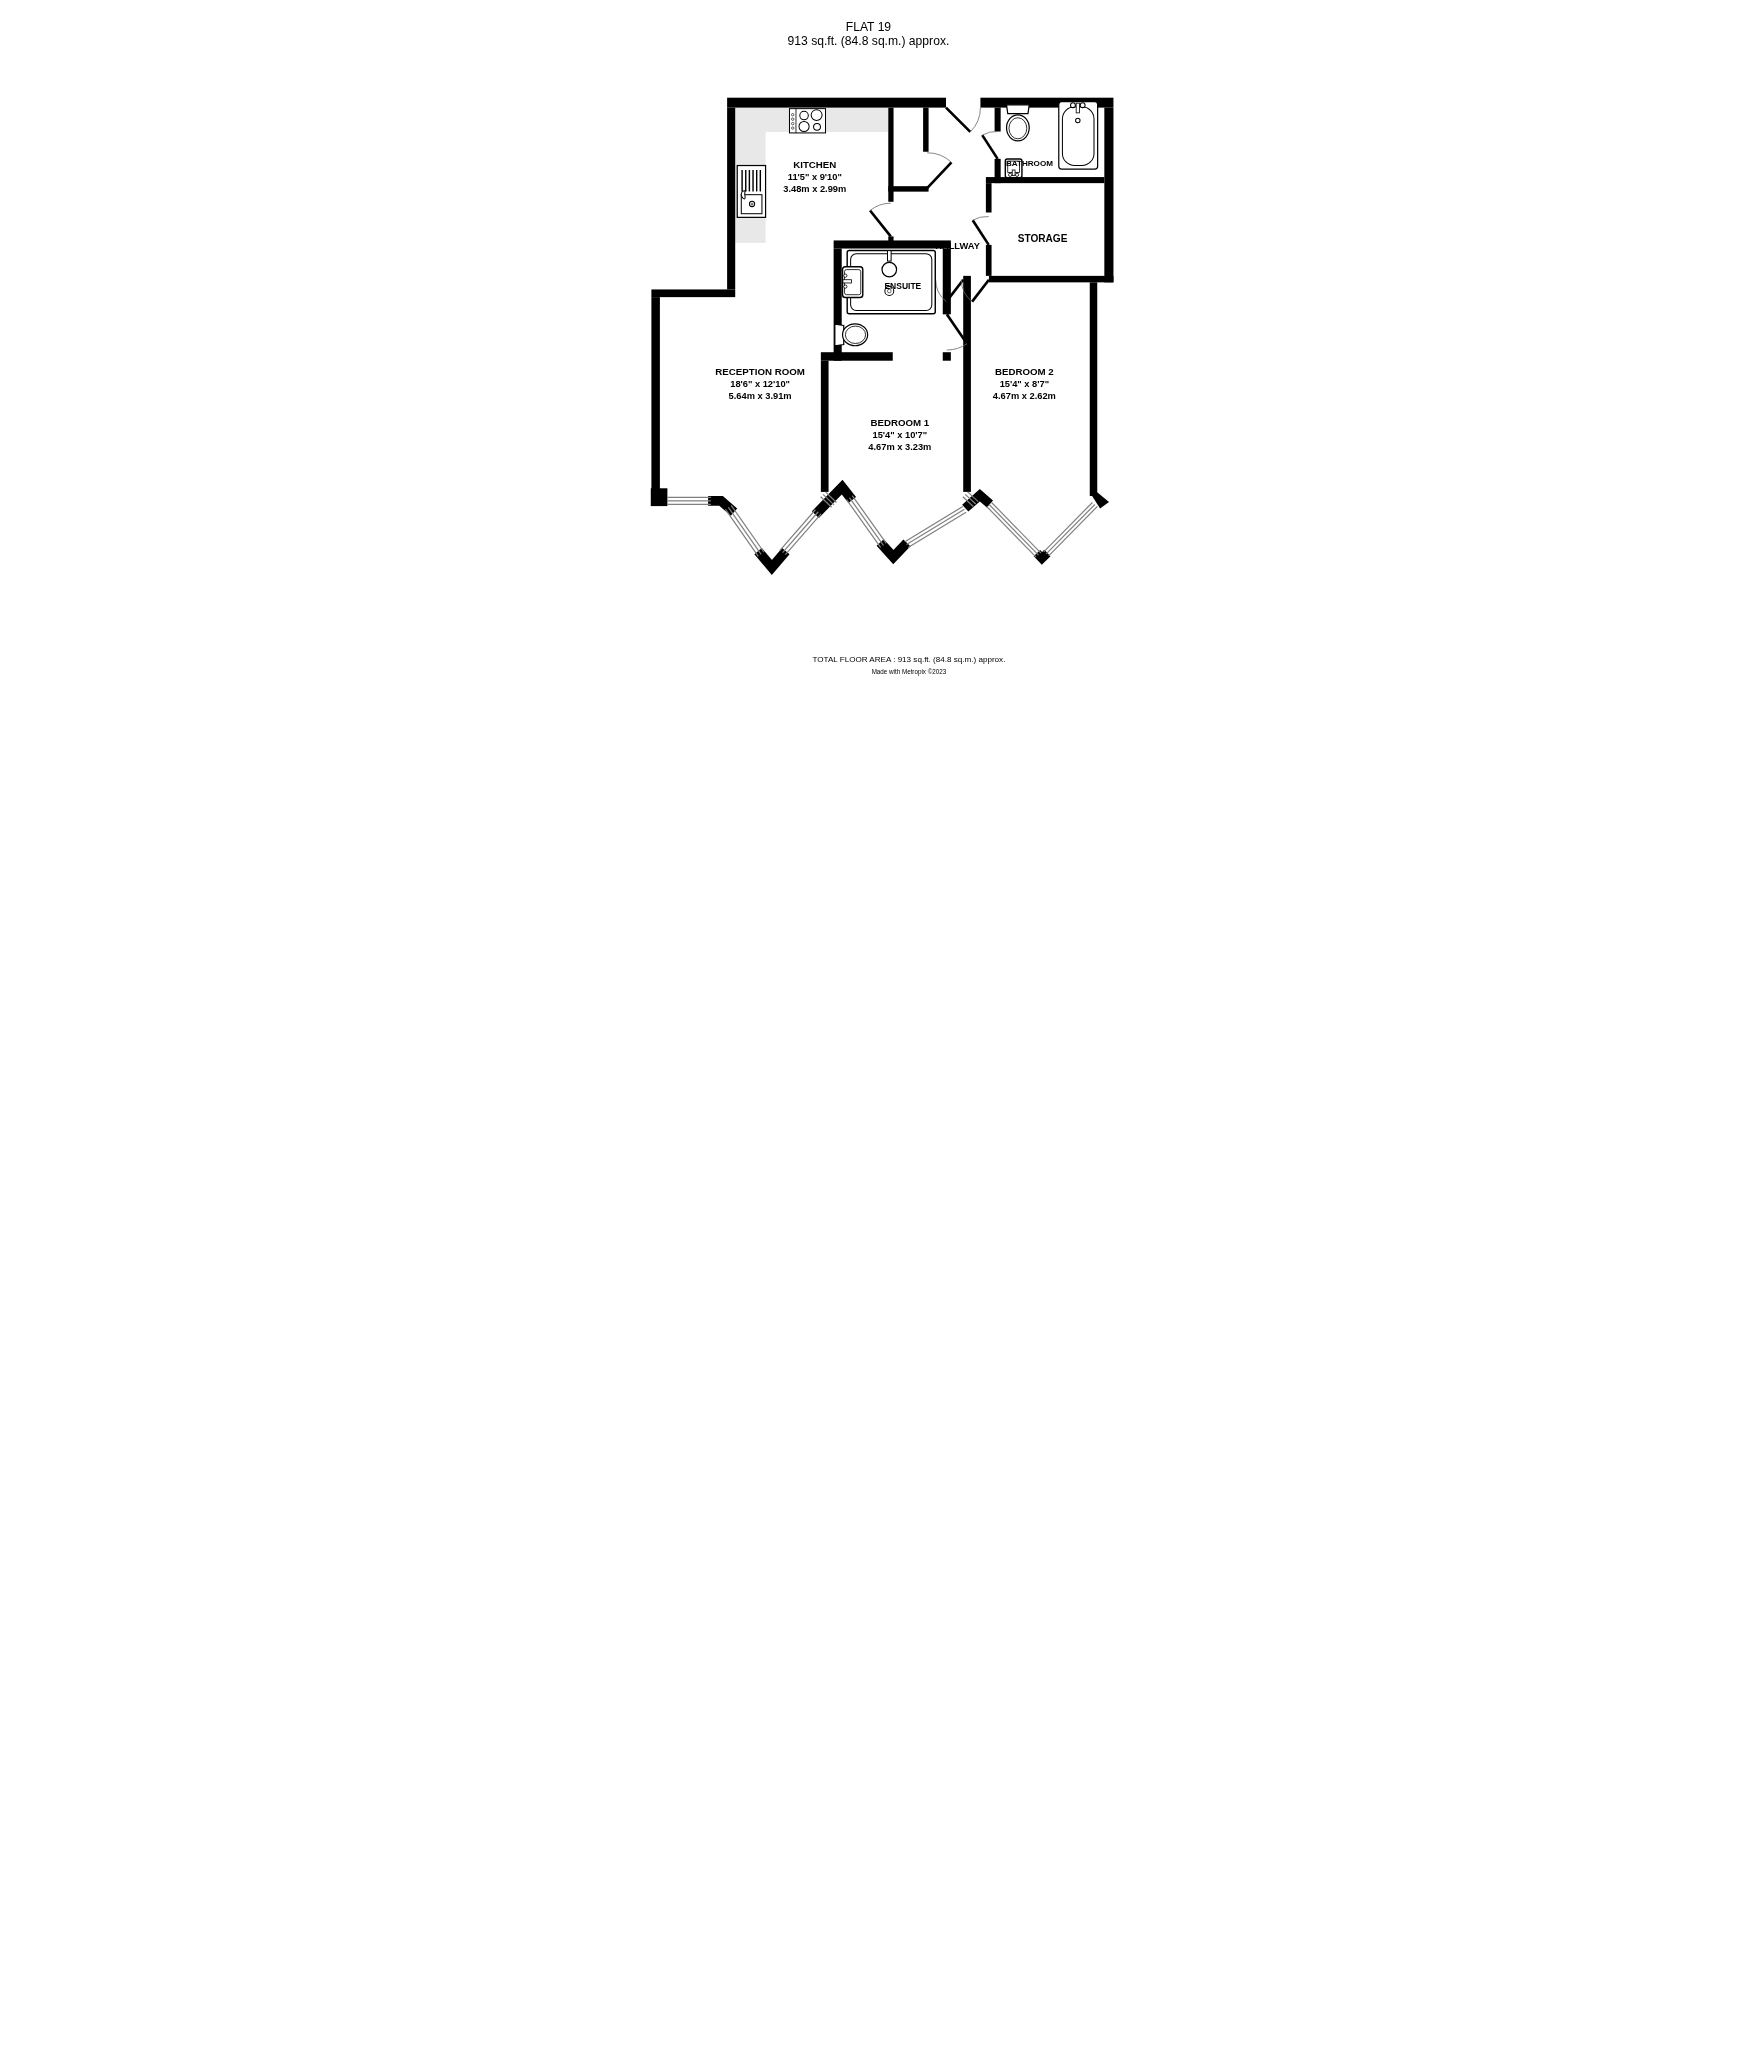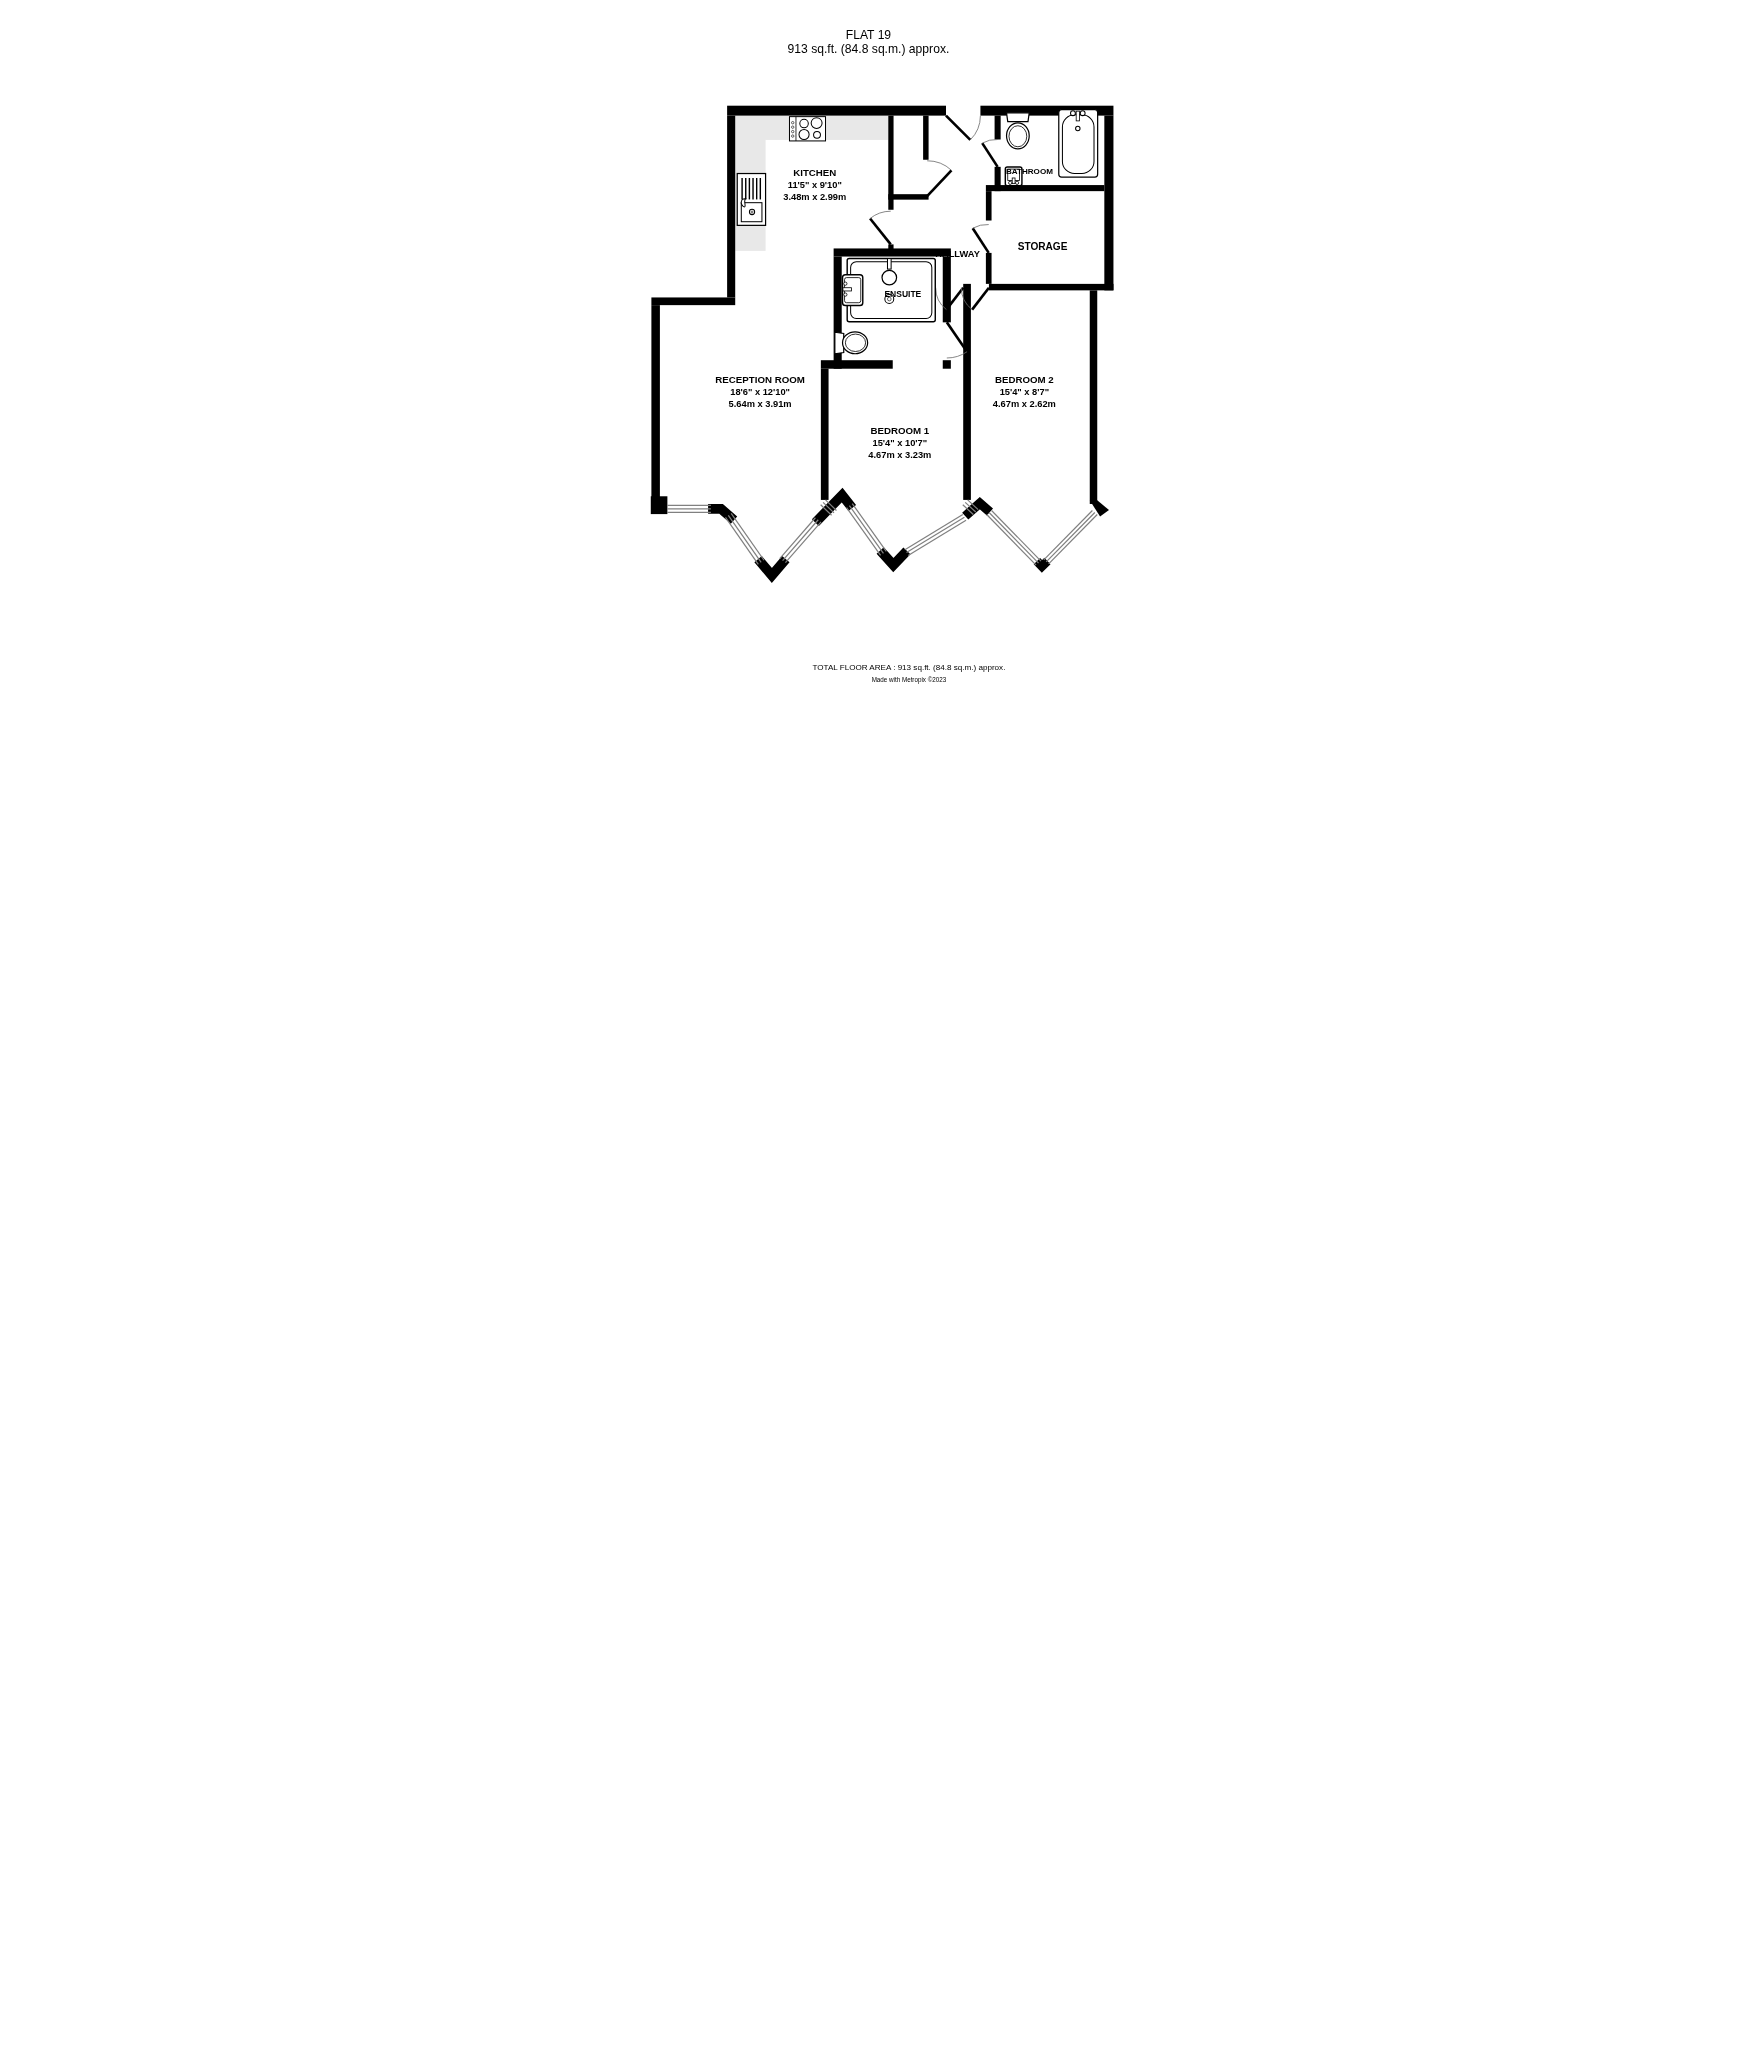--- a/index.html
+++ b/index.html
@@ -1,17 +1,17 @@
 <!DOCTYPE html>
 <html style="font-size:9.7px"><head>
 <meta charset="utf-8">
 <style>
   html,body{margin:0;padding:0;background:#ffffff;}
   body{font-family:"Liberation Sans", sans-serif;}
-  .plan-wrap{width:588px;max-width:100%;margin:16px auto;text-decoration:underline;}
+  .plan-wrap{width:588px;max-width:100%;margin:8px auto;text-decoration:underline;}
   svg{display:block;width:100%;height:auto;}
   .room-label{font-family:"Liberation Sans", sans-serif;font-weight:bold;fill:#000;}
   .title-label{font-family:"Liberation Sans", sans-serif;font-weight:normal;fill:#000;}
   .footer-label{font-family:"Liberation Sans", sans-serif;font-weight:normal;fill:#000;}
   .wall{fill:#000;}
   .wallstroke{stroke:#000;fill:none;}
   .counter{fill:#e8e8e8;}
   .winband{stroke:#fff;stroke-width:46;fill:none;}
   .winline{stroke:#808080;stroke-width:6;fill:none;}
   .doorleaf{stroke:#000;stroke-width:13;fill:none;}

